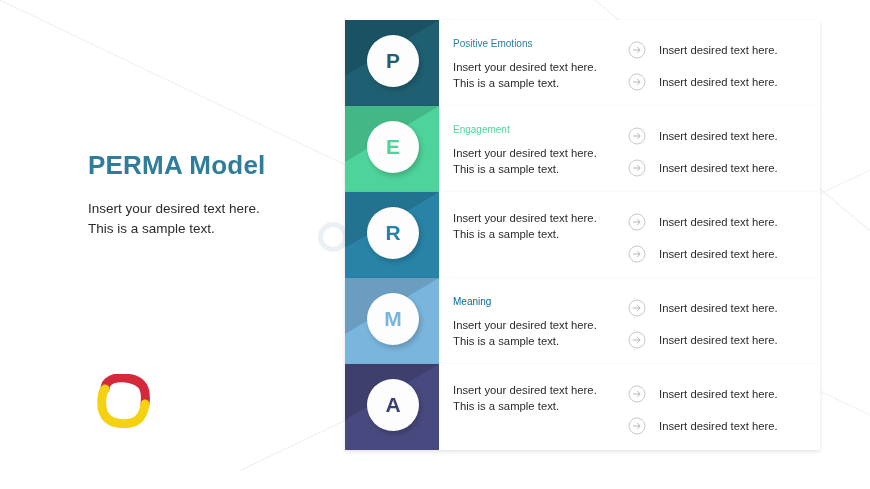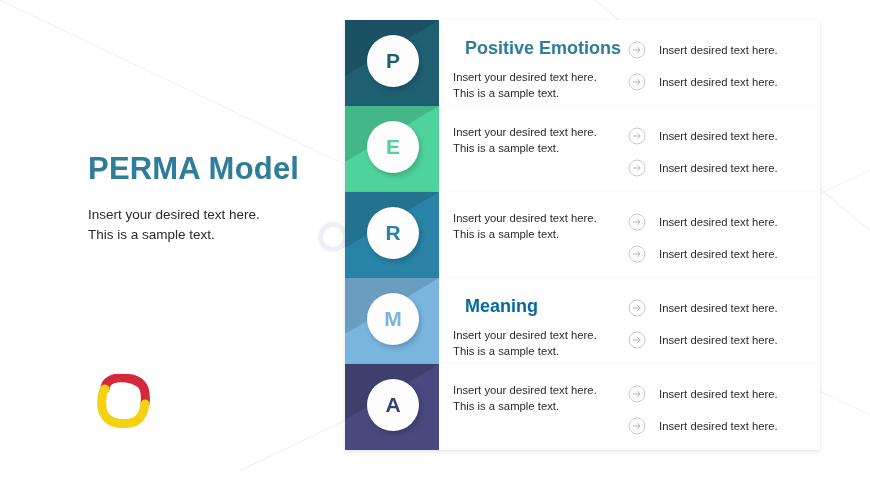--- a/index.html
+++ b/index.html
@@ -28,21 +28,21 @@
   .bg-diag.d2 { left: 240px;  top: 470px;  width: 760px;  transform: rotate(-25.5deg); }
   .bg-diag.d3 { left: 560px;  top: -30px;  width: 430px;  transform: rotate(40deg); }
 
   
   .left-panel {
     position: absolute;
     left: 88px; top: 150px;
     width: 250px;
   }
   .perma-title {
-    font-size: 31px;
+    font-size: 26px;
     font-weight: bold;
     color: #2f7d9b;
     letter-spacing: 0.2px;
     line-height: 1.2;
     margin-bottom: 18px;
   }
   .perma-sub {
     font-size: 13.5px;
     color: #2b2b2b;
     line-height: 1.45;
@@ -102,25 +102,24 @@
     z-index: 2;
   }
 
   
   .txt {
     position: absolute;
     left: 108px; top: 18px;
     width: 180px;
   }
   .row-title {
-    font-size: 18px;
-    font-weight: bold;
+    font-size: 10px;
+    font-weight: normal;
     line-height: 1.2;
     margin-bottom: 9px;
-    margin-left: 12px;
   }
   .row-body {
     font-size: 11.3px;
     color: #2b2b2b;
     line-height: 1.42;
     white-space: pre-line;
   }
 
   
   .bullets {
@@ -222,20 +221,21 @@
     </div>
           </div>
     </div>
       </div>
       <div class="row">
     <div class="row-card">
       <div class="tile" style="background:#4ed39a">
         <div class="badge" style="color:#4ed39a">E</div>
       </div>
       <div class="txt">
+        <div class="row-title" style="color:#4ed39a">Engagement</div>
         <div class="row-body">Insert your desired text here.
 This is a sample text.</div>
       </div>
       <div class="bullets">
     <div class="bullet">
       <span class="arrow-ico">
         <svg width="18" height="18" viewBox="0 0 18 18">
           <circle cx="9" cy="9" r="8" fill="none" stroke="#c9c9c9" stroke-width="1"></circle>
           <path d="M5 9 h7 M9.3 6.2 L12.2 9 L9.3 11.8" fill="none" stroke="#b5b5b5" stroke-width="1"></path>
         </svg>

